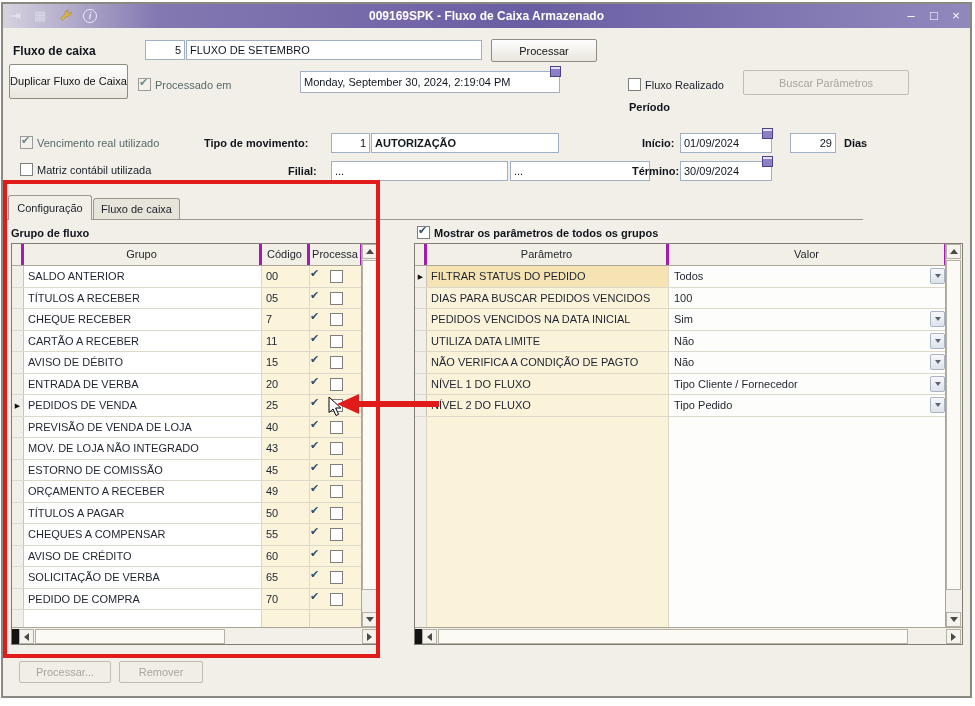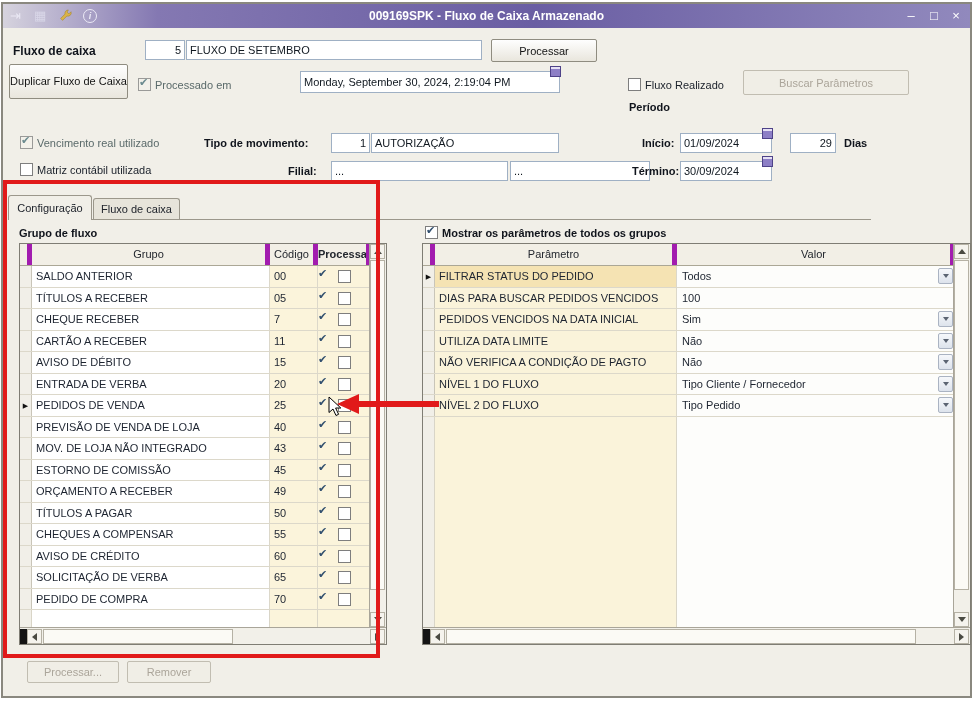--- a/index.html
+++ b/index.html
@@ -38,30 +38,30 @@
   .cb.dis.checked::after { color:#6c8b8f; }
   .cb.small { position:static; display:inline-block; margin-top:4px; vertical-align:top; }
   .calico { position:absolute; width:11px; height:11px; background:#8d7fc6; border:1px solid #4e4288;
             box-shadow:inset 0 2px 0 #e6e1f5; z-index:6; }
 
   
   .tab { position:absolute; height:21px; top:194px; background:#e7e4da; border:1px solid #9b978b;
          border-bottom:none; border-radius:3px 3px 0 0; font-size:11px; line-height:20px;
          text-align:center; color:#20242c; }
   .tab.active { top:191px; height:25px; background:#f1efe8; line-height:24px; z-index:5; }
-  .panel { position:absolute; left:8px; top:215px; width:860px; height:476px;
+  .panel { position:absolute; left:0; top:215px; width:860px; height:476px;
            border-top:1px solid #9b978b; }
 
   
   .gtable { position:absolute; background:#fff; border:1px solid #7f7d74; }
   .strip { position:absolute; top:0; bottom:17px; border-right:1px solid #d9d5c7; }
   .thead { position:absolute; left:0; right:0; top:0; height:22px; background:#f2efe6;
            border-bottom:1px solid #aba796; z-index:2; }
   .hcell { position:absolute; top:0; height:21px; font-size:11px; line-height:21px;
-           text-align:center; color:#23272e; border-right:5px solid #a21caf; overflow:hidden; }
+           text-align:center; color:#23272e; border-right:3px solid #a21caf; overflow:hidden; }
   .trow { position:absolute; height:21.5px; border-bottom:1px solid #dcd8ca; z-index:1; }
   .cell { position:absolute; top:0; bottom:0; font-size:11px; line-height:20px; color:#1d2430;
           overflow:hidden; white-space:nowrap; }
   .gut { left:0; width:12px; text-align:center; font-size:7px; line-height:21px; color:#111;
          background:#f1efe8; border-right:1px solid #c9c5b8; }
   .gname { left:12px; width:238px; padding-left:4px; background:#fff; border-right:1px solid #dcd8ca; }
   .gcode { left:250px; width:48px; padding-left:4px; background:#fbf4db; border-right:1px solid #dcd8ca; }
   .gproc { left:298px; width:53px; text-align:center; background:#fbf4db; }
   .pname { left:12px; width:242px; padding-left:4px; background:#faf3da; border-right:1px solid #dcd8ca; }
   .pname.sel { background:#f5e3b3; }
@@ -126,21 +126,21 @@
 
   <span class="cb" style="left:625px; top:74px;"></span>
   <span class="nlbl" style="left:642px; top:75px;">Fluxo Realizado</span>
   <button class="btn disabled" style="left:740px; top:66px; width:166px; height:25px;">Buscar Parâmetros</button>
   <span class="blbl" style="left:626px; top:97px;">Período</span>
 
   <span class="cb dis checked" style="left:17px; top:132px;"></span>
   <span class="nlbl" style="left:34px; top:133px; color:#5a6a6a;">Vencimento real utilizado</span>
   <span class="blbl" style="left:201px; top:133px;">Tipo de movimento:</span>
   <div class="field r" style="left:328px; top:129px; width:39px;">1</div>
-  <div class="field" style="left:368px; top:129px; width:188px;">AUTORIZAÇÃO</div>
+  <div class="field" style="left:368px; top:129px; width:188px;font-weight:bold;">AUTORIZAÇÃO</div>
   <span class="blbl" style="left:639px; top:133px;">Início:</span>
   <div class="field" style="left:677px; top:129px; width:92px;">01/09/2024</div>
   <span class="calico" style="left:759px; top:124px;"></span>
   <div class="field r" style="left:787px; top:129px; width:46px;">29</div>
   <span class="blbl" style="left:841px; top:133px;">Dias</span>
 
   <span class="cb" style="left:17px; top:159px;"></span>
   <span class="nlbl" style="left:34px; top:160px;">Matriz contábil utilizada</span>
   <span class="blbl" style="left:285px; top:161px;">Filial:</span>
   <div class="field" style="left:328px; top:157px; width:177px;">...</div>
@@ -161,21 +161,21 @@
 
     <div class="gtable" style="left:8px; top:23px; width:368px; height:402px;">
       <div class="strip" style="left:0; width:12px; background:#f1efe8;"></div>
       <div class="strip" style="left:12px; width:238px; background:#fff;"></div>
       <div class="strip" style="left:250px; width:48px; background:#fbf4db;"></div>
       <div class="strip" style="left:298px; width:53px; background:#fbf4db;"></div>
       <div class="thead">
         <div class="hcell" style="left:0; width:12px;"></div>
         <div class="hcell" style="left:12px; width:238px;">Grupo</div>
         <div class="hcell" style="left:250px; width:48px;">Código</div>
-        <div class="hcell" style="left:298px; width:53px;font-weight:bold;">Processa</div>
+        <div class="hcell" style="left:298px; width:53px;">Processa</div>
       </div>
       <div id="group-rows">
           <div class="trow" style="top: 22px; left: 0px; width: 351px;">
             <div class="cell gut"></div>
             <div class="cell gname">SALDO ANTERIOR</div>
             <div class="cell gcode">00</div>
             <div class="cell gproc"><span class="cb small checked"></span></div>
           </div>
           <div class="trow" style="top: 43.5px; left: 0px; width: 351px;">
             <div class="cell gut"></div>

